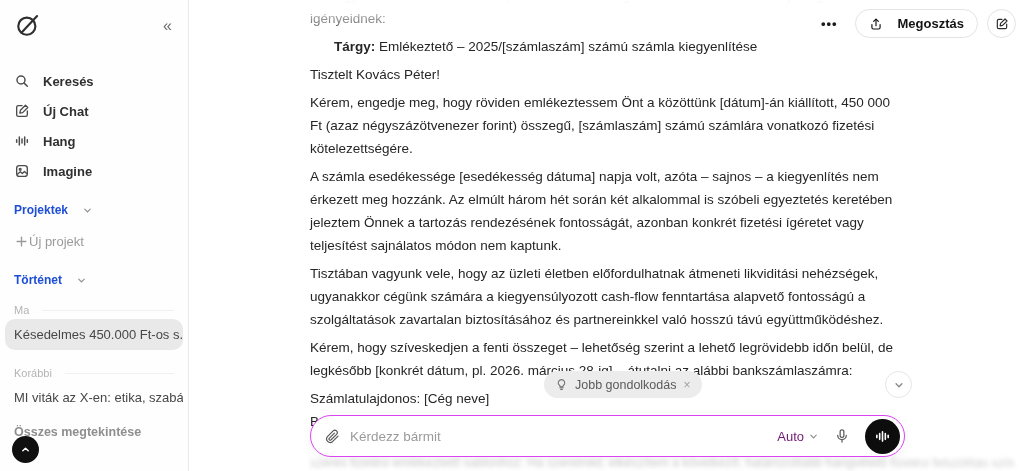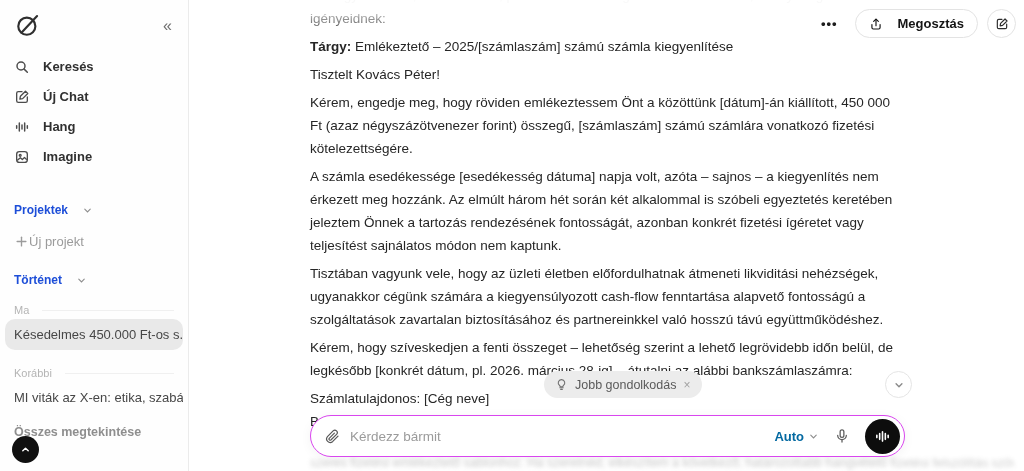--- a/index.html
+++ b/index.html
@@ -15,21 +15,21 @@
   
   .sidebar {
     width:189px; min-width:189px; height:471px;
     border-right:1px solid #ebebeb;
     padding:12px 14px; position:relative; background:#fefefe;
   }
   .logo-row { display:flex; justify-content:space-between; align-items:center; margin-bottom:20px; }
   .logo { width:27px; height:27px; color:#2f2f2f; cursor:pointer; }
   .collapse-btn { color:#6f6f6f; font-size:16px; cursor:pointer; padding:0 2px; line-height:1; }
   .nav-item {
-    display:flex; align-items:flex-start; gap:13px; height:30px;
+    display:flex; align-items:flex-end; gap:13px; height:30px;
     font-size:13px; font-weight:600; color:#303030; cursor:pointer;
   }
   .nav-item .nicon { color:#4c4c4c; width:16px; height:16px; }
   .section-header {
     display:flex; align-items:center; gap:14px; margin-top:24px;
     font-size:12px; font-weight:600; color:#1d4ed8; cursor:pointer;
   }
   .section-header .chev { color:#8d8d8d; }
   .new-project { display:flex; align-items:center; gap:0; margin-top:17px; font-size:13px; color:#9b9b9b; cursor:pointer; }
   .group-label { display:flex; align-items:center; gap:13px; margin-top:17px; font-size:11px; color:#b4b4b4; }
@@ -66,21 +66,21 @@
     width:29px; height:29px; border:1px solid #e3e3e3; border-radius:50%;
     display:flex; align-items:center; justify-content:center; color:#2c2c2c;
     background:#fff; cursor:pointer;
   }
 
   .chat-col {
     width:594px; margin-left:121px; font-size:13.5px; line-height:23px; color:#262626;
   }
   .chat-col p { margin:0 0 5px; }
   .chat-col p:first-child { margin-top:-16px; }
-  .b { font-weight:700; }
+  .b { font-weight:700;margin-left:24px; }
 
   
   .thinking-pill {
     position:absolute; left:355px; bottom:73px; height:27px; z-index:8;
     background:#ececec; border-radius:14px; padding:8px 11px;
     display:flex; align-items:center; gap:7px;
     font-size:12.5px; color:#5a5a5a; cursor:pointer;
   }
   .thinking-pill .bulb { color:#6f6f6f; }
   .thinking-pill .x { color:#a2a2a2; font-size:12px; cursor:pointer; }
@@ -96,21 +96,21 @@
     background:#ffffff; border:1px solid #d946ef; border-radius:22px;
     display:flex; align-items:center; gap:8px; padding:0 4px 0 13px;
     box-shadow:0 2px 12px rgba(0,0,0,0.05);
   }
   .clip { color:#585858; cursor:pointer; }
   .composer input {
     flex:1; border:none; outline:none; background:transparent;
     font-family:"Liberation Sans", sans-serif; font-size:13.5px; color:#222;
   }
   .composer input::placeholder { color:#9b9b9b; }
-  .auto-dd { display:flex; align-items:center; gap:4px; font-size:13px; font-weight:700; color:#0369a1; cursor:pointer; }
+  .auto-dd { display:flex; align-items:center; gap:4px; font-size:13px; font-weight:400; color:#701a75; cursor:pointer; }
   .auto-dd .chev { color:#8d8d8d; }
   .mic-btn { width:30px; height:30px; display:flex; align-items:center; justify-content:center; color:#5d5d5d; cursor:pointer; }
   .voice-btn {
     width:35px; height:35px; border-radius:50%; background:#0d0d0d; color:#fff;
     display:flex; align-items:center; justify-content:center; cursor:pointer;
   }
 
   .bottom-blur {
     position:absolute; left:121px; right:10px; bottom:1px; height:14px; z-index:1;
     font-size:12.5px; color:#8f8f8f; white-space:nowrap; overflow:hidden;

